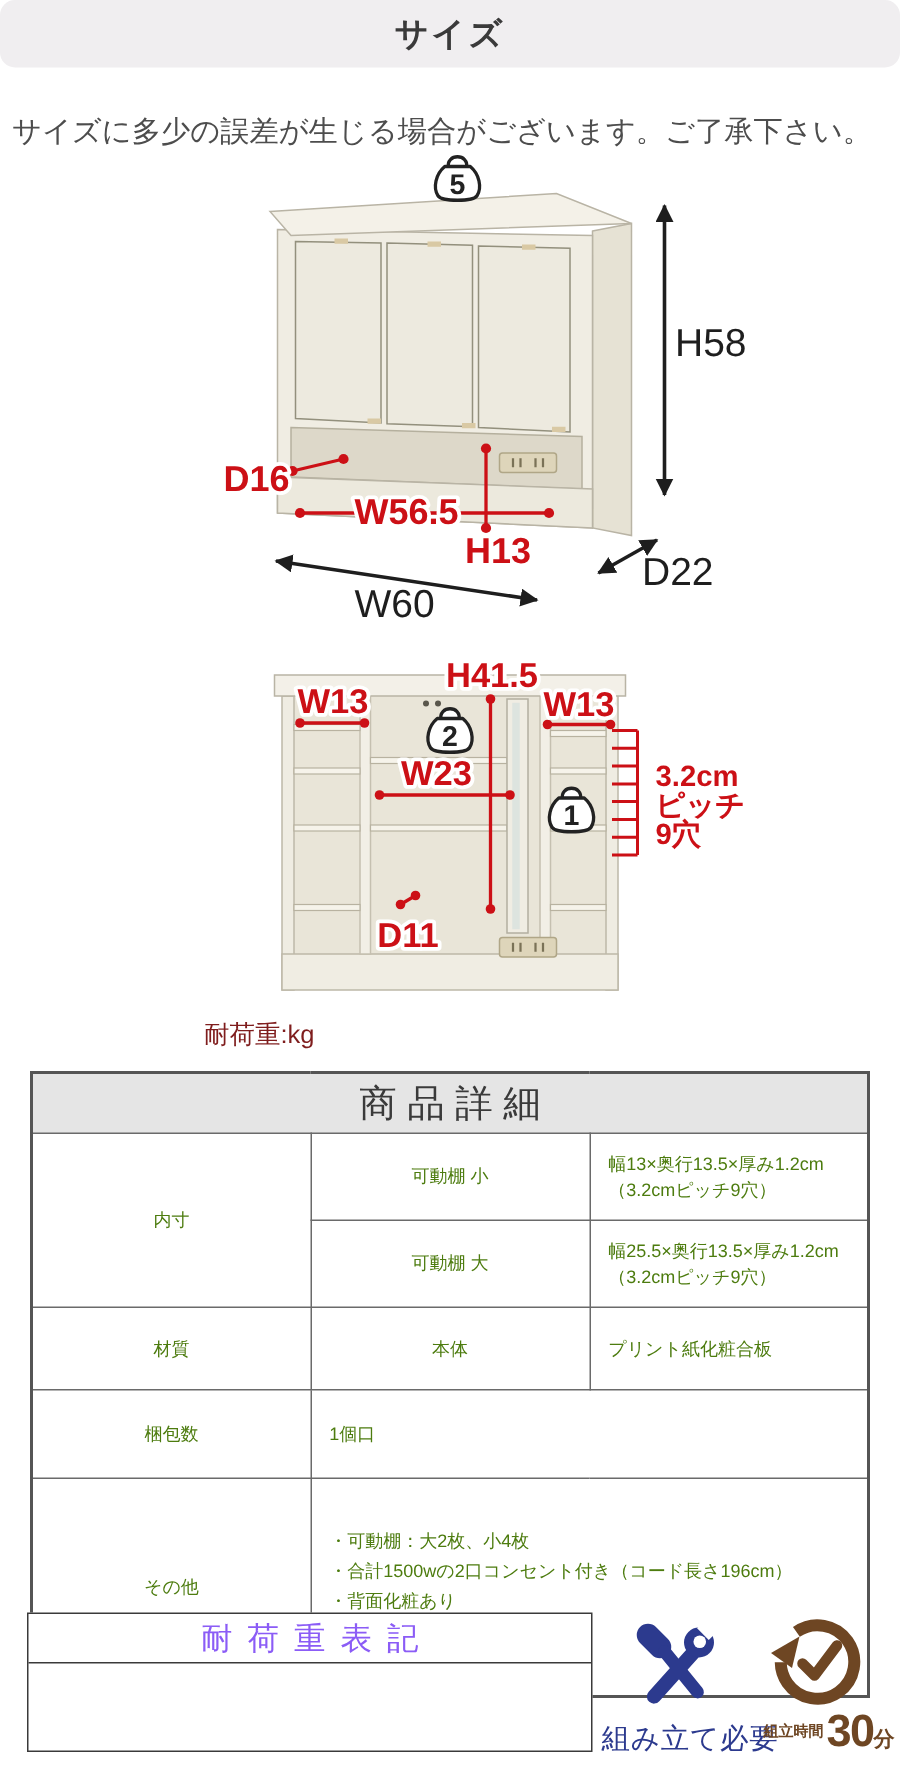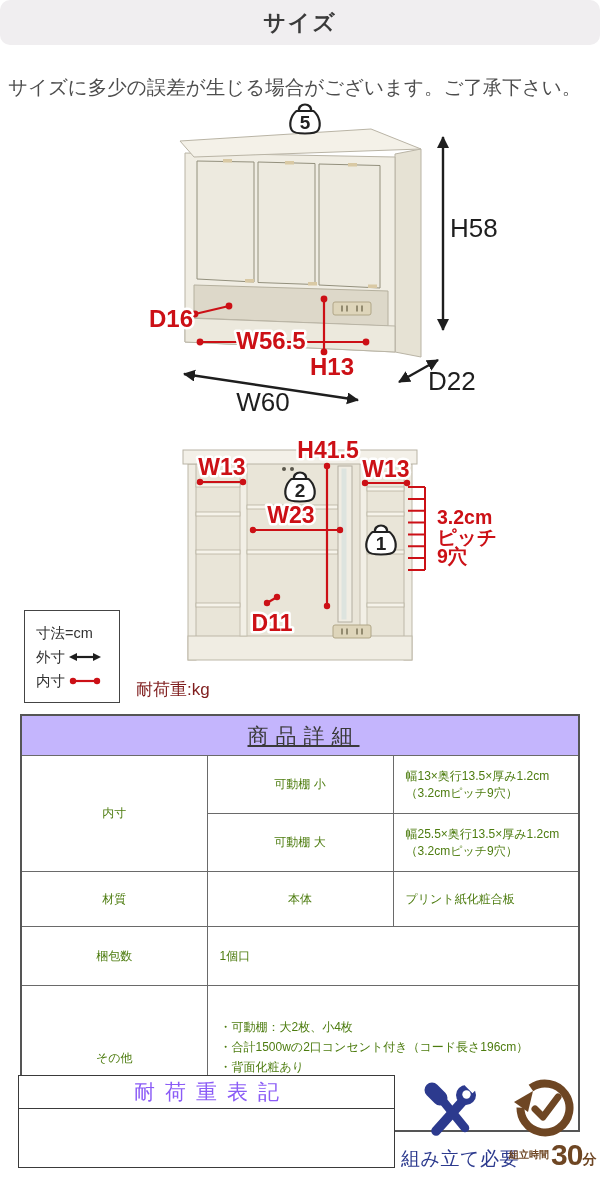--- a/index.html
+++ b/index.html
@@ -22,22 +22,22 @@
   .badge-num{fill:#222;font-size:19px;font-weight:bold;text-anchor:middle;}
   
   .legend-box{position:absolute;left:24px;top:610px;width:96px;height:93px;border:1.5px solid #444;
     background:#fff;box-sizing:border-box;padding:10px 0 0 11px;}
   .legend-row{display:flex;align-items:center;gap:4px;height:24px;font-size:14.5px;color:#333;}
   .load-unit{position:absolute;left:136px;top:678px;font-size:17px;color:#7f1d1d;}
   
   table.details{position:absolute;left:20px;top:714px;width:560px;border-collapse:collapse;
     table-layout:fixed;border:2px solid #555;}
   .details th,.details td{border:1.5px solid #6a6a6a;vertical-align:middle;}
-  .details th.tbl-title{background:#c4b5fd;height:37px;font-size:21px;font-weight:500;
-    letter-spacing:7px;text-indent:7px;color:#3a3a3a;text-decoration:underline;}
+  .details th.tbl-title{background:#e5e5e5;height:37px;font-size:25px;font-weight:500;
+    letter-spacing:7px;text-indent:7px;color:#3a3a3a;}
   .details td{font-size:12px;color:#4d7c0f;}
   .details td.c1{width:88px;text-align:center;}
   .details td.c2{width:85px;text-align:center;}
   .details td.val{padding:6px 12px;text-align:left;}
   .details tr.r-small td,.details tr.r-large td{height:45px;}
   .details tr.r-mat td{height:42px;}
   .details tr.r-pack td{height:46px;}
   .details tr.r-other td{height:132px;}
   .other-line{line-height:1.65;}
   
@@ -215,41 +215,20 @@
         <text class="badge-num" x="0" y="10">2</text>
       </g>
       <g transform="translate(216,100)">
         <path d="M -6,-7 C -8,-17 8,-17 6,-7" fill="#fff" stroke="#222" stroke-width="2.2"></path>
         <path d="M -8.5,-8 L 8.5,-8 C 14.5,-3 16.5,6 13,11.5 Q 11,14.5 0,14.5 Q -11,14.5 -13,11.5 C -16.5,6 -14.5,-3 -8.5,-8 Z" fill="#fff" stroke="#222" stroke-width="2.2" stroke-linejoin="round"></path>
         <text class="badge-num" x="0" y="10">1</text>
       </g>
     </svg>
   </div>
 
-  <div class="legend-box">
-    <div class="legend-row">
-      <span>寸法=cm</span>
-    </div>
-    <div class="legend-row">
-      <span>外寸</span>
-      <svg width="32" height="10">
-        <line x1="5" y1="5" x2="27" y2="5" stroke="#1e1e1e" stroke-width="2.2"></line>
-        <polygon points="0,5 8,1 8,9" fill="#1e1e1e"></polygon>
-        <polygon points="32,5 24,1 24,9" fill="#1e1e1e"></polygon>
-      </svg>
-    </div>
-    <div class="legend-row">
-      <span>内寸</span>
-      <svg width="32" height="8">
-        <line x1="4" y1="4" x2="28" y2="4" stroke="#cc1016" stroke-width="2.2"></line>
-        <circle cx="4" cy="4" r="3.2" fill="#cc1016"></circle>
-        <circle cx="28" cy="4" r="3.2" fill="#cc1016"></circle>
-      </svg>
-    </div>
-  </div>
   <div class="load-unit">耐荷重:kg</div>
 
   <table class="details">
     <tbody>
       <tr>
         <th class="tbl-title" colspan="3">商品詳細</th>
       </tr>
       <tr class="r-small">
         <td class="c1" rowspan="2">内寸</td>
         <td class="c2">可動棚 小</td>

